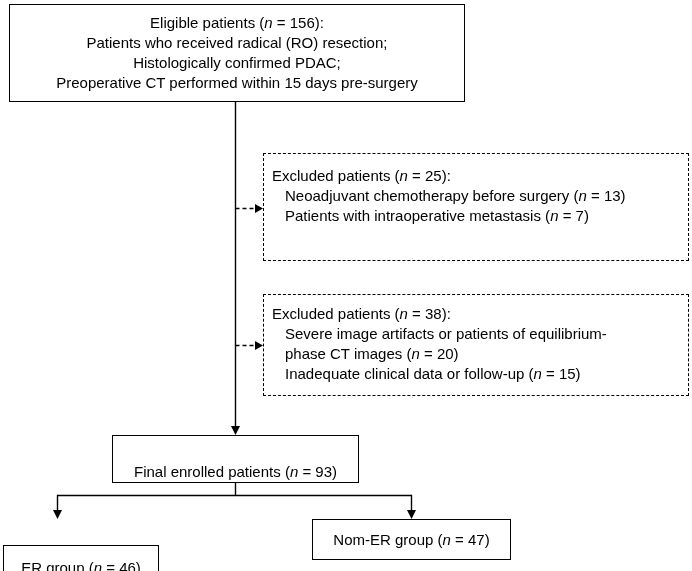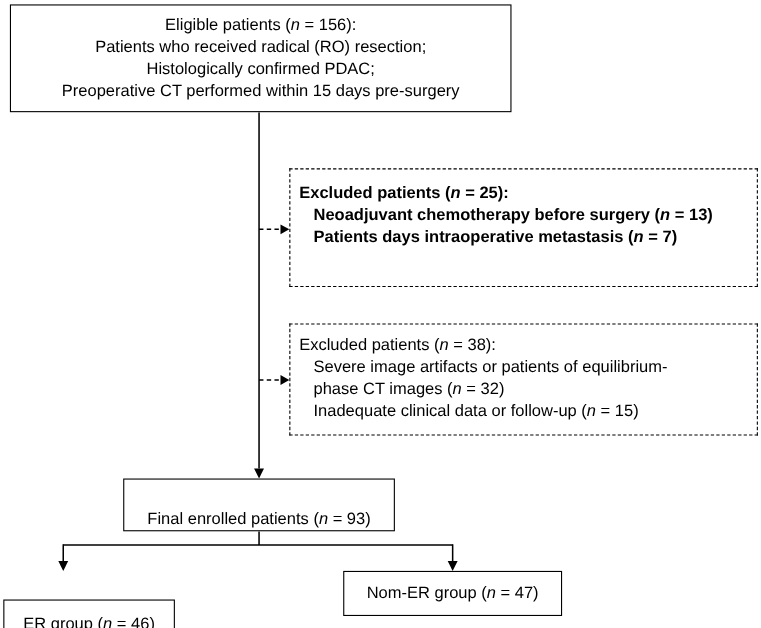--- a/index.html
+++ b/index.html
@@ -75,30 +75,30 @@
     </g>
   </svg>
 
   <div class="box vcenter centered" style="left:9px; top:4px; width:456px; height:98px;">
       <div class="line"><span>Eligible patients (</span><span class="it">n</span><span> = 156):</span></div>
       <div class="line"><span>Patients who received radical (RO) resection;</span></div>
       <div class="line"><span>Histologically confirmed PDAC;</span></div>
       <div class="line"><span>Preoperative CT performed within 15 days pre-surgery</span></div>
     </div>
 
-  <div class="box dashed lefttext" style="left:263px; top:153px; width:426px; height:108px;font-weight:bold;">
+  <div class="box dashed lefttext" style="left:263px; top:153px; width:426px; height:108px;">
       <div class="line"><span>Excluded patients (</span><span class="it">n</span><span> = 25):</span></div>
       <div class="line ind"><span>Neoadjuvant chemotherapy before surgery (</span><span class="it">n</span><span> = 13)</span></div>
-      <div class="line ind"><span>Patients days intraoperative metastasis (</span><span class="it">n</span><span> = 7)</span></div>
+      <div class="line ind"><span>Patients with intraoperative metastasis (</span><span class="it">n</span><span> = 7)</span></div>
     </div>
 
   <div class="box dashed lefttext" style="left:263px; top:294px; width:426px; height:102px; padding-top:9px;">
       <div class="line"><span>Excluded patients (</span><span class="it">n</span><span> = 38):</span></div>
       <div class="line ind"><span>Severe image artifacts or patients of equilibrium-</span></div>
-      <div class="line ind"><span>phase CT images (</span><span class="it">n</span><span> = 32)</span></div>
+      <div class="line ind"><span>phase CT images (</span><span class="it">n</span><span> = 20)</span></div>
       <div class="line ind"><span>Inadequate clinical data or follow-up (</span><span class="it">n</span><span> = 15)</span></div>
     </div>
 
   <div class="box vcenter centered" style="left:112px; top:435px; width:247px; height:48px;justify-content:flex-end;">
       <div class="line"><span>Final enrolled patients (</span><span class="it">n</span><span> = 93)</span></div>
     </div>
 
   <div class="box vcenter centered" style="left:3px; top:519px; width:156px; height:45px;margin-top:26px;">
       <div class="line"><span>ER group (</span><span class="it">n</span><span> = 46)</span></div>
     </div>

